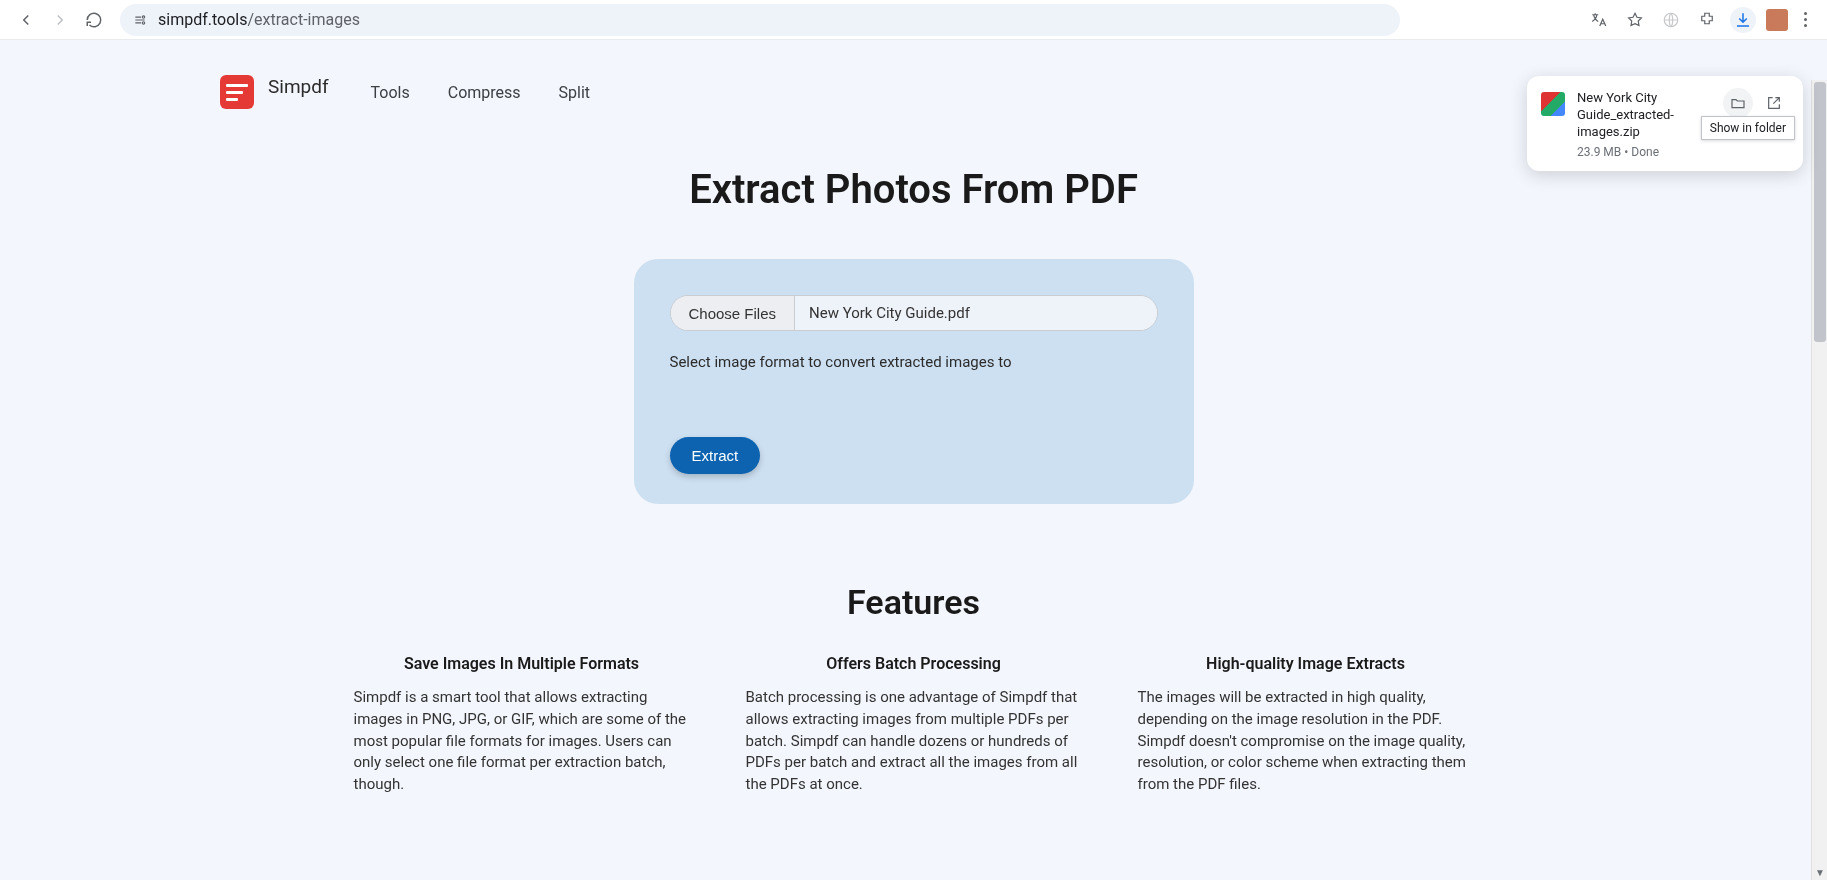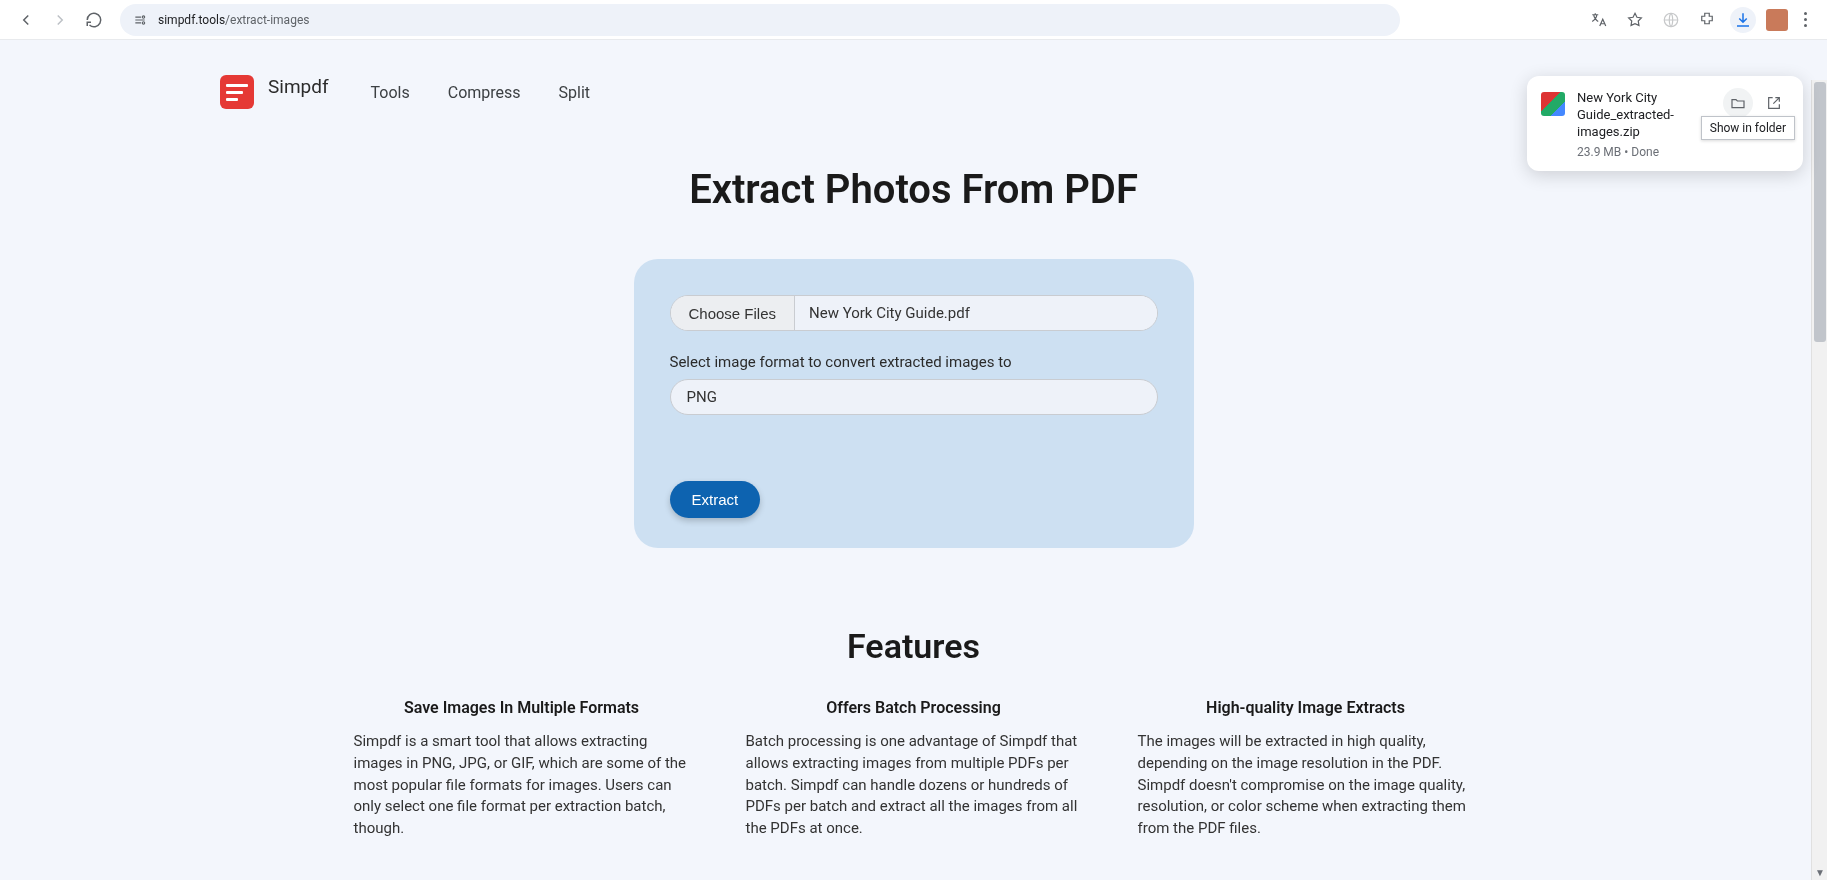--- a/index.html
+++ b/index.html
@@ -30,21 +30,21 @@
     display:flex;
     align-items:center;
     background:#eef2f9;
     border-radius:20px;
     height:32px;
     padding:0 12px;
     gap:10px;
     max-width:1280px;
   }
   .url-icon { width:16px; height:16px; color:#5f6368; display:flex; align-items:center; justify-content:center;}
-  .url-text { font-size:12px; color:#202124; }
+  .url-text { font-size:16px; color:#202124; }
   .url-text .domain { color:#202124; }
   .url-text .path { color:#5f6368; }
   .right-icons { display:flex; align-items:center; gap:10px; padding-right:6px; margin-left:auto;}
   .ricon { width:26px; height:26px; display:flex; align-items:center; justify-content:center; color:#5f6368; border-radius:50%; }
   .ricon.dl { background:#eef2f9; color:#1a73e8; }
   .avatar-sq { width:22px; height:22px; background:#c97a5a; border-radius:3px; }
   .kebab { display:flex; flex-direction:column; gap:3px; padding:0 6px;}
   .kebab span { width:3px; height:3px; background:#5f6368; border-radius:50%; }
 
   
@@ -333,23 +333,20 @@
   </div>
 
   <h1 class="hero-title">Extract Photos From PDF</h1>
 
   <div class="panel">
     <div class="file-row">
       <button class="choose-btn">Choose Files</button>
       <div class="file-name">New York City Guide.pdf</div>
     </div>
     <div class="panel-label">Select image format to convert extracted images to</div>
-    <div class="select">
-      <span>PNG</span>
-    </div>
     <button class="extract-btn">Extract</button>
   </div>
 
   <section class="features">
     <h2>Features</h2>
     <div class="feature-grid">
       <div class="feature">
         <h3>Save Images In Multiple Formats</h3>
         <p>Simpdf is a smart tool that allows extracting images in PNG, JPG, or GIF, which are some of the most popular file formats for images. Users can only select one file format per extraction batch, though.</p>
       </div>

